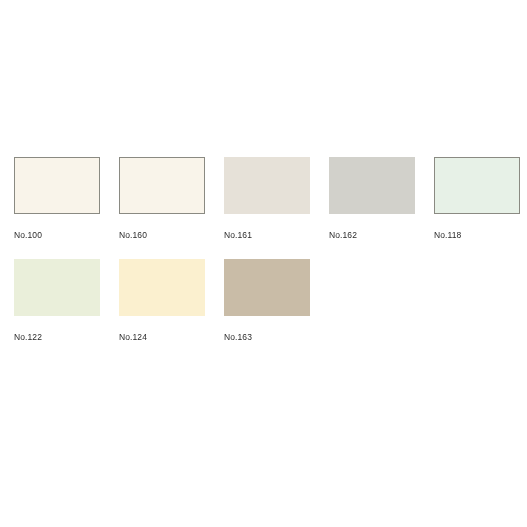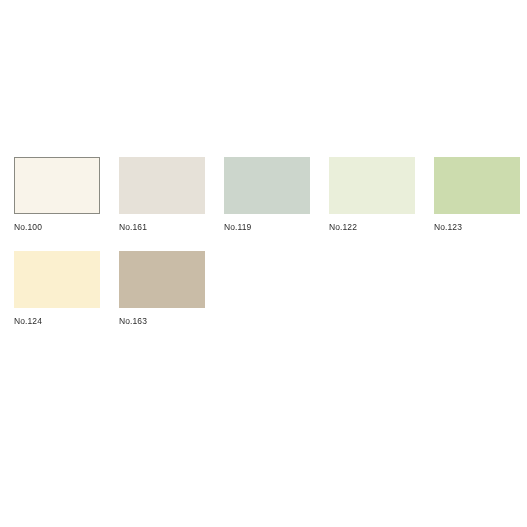--- a/index.html
+++ b/index.html
@@ -38,53 +38,57 @@
     width: 86px;
     height: 57px;
     box-sizing: border-box;
     display: block;
   }
   .swatch-chip.bordered {
     border: 1px solid #8a8a82;
   }
   .swatch-label {
     display: block;
-    margin-top: 8px;
+    margin-top: 16px;
     font-family: "Liberation Sans", sans-serif;
     font-size: 8.5px;
     line-height: 11px;
     letter-spacing: 0.1px;
     color: #2b2b2b;
     white-space: nowrap;
   }
 </style>
 </head>
 <body>
 
 <div id="palette-board">
   <div id="swatch-grid">
       <div class="swatch-cell">
         <div class="swatch-chip bordered" style="background-color: rgb(249, 244, 234);"></div>
         <span class="swatch-label">No.100</span>
       </div>
       <div class="swatch-cell">
+        <div class="swatch-chip bordered" style="background-color: rgb(249, 244, 234);"></div>
+        <span class="swatch-label">No.160</span>
+      </div>
+      <div class="swatch-cell">
         <div class="swatch-chip" style="background-color: rgb(230, 225, 216);"></div>
         <span class="swatch-label">No.161</span>
       </div>
       <div class="swatch-cell">
-        <div class="swatch-chip" style="background-color: rgb(204, 214, 204);"></div>
-        <span class="swatch-label">No.119</span>
+        <div class="swatch-chip" style="background-color: rgb(210, 209, 203);"></div>
+        <span class="swatch-label">No.162</span>
+      </div>
+      <div class="swatch-cell">
+        <div class="swatch-chip bordered" style="background-color: rgb(231, 241, 231);"></div>
+        <span class="swatch-label">No.118</span>
       </div>
       <div class="swatch-cell">
         <div class="swatch-chip" style="background-color: rgb(234, 239, 218);"></div>
         <span class="swatch-label">No.122</span>
-      </div>
-      <div class="swatch-cell">
-        <div class="swatch-chip" style="background-color: rgb(204, 220, 174);"></div>
-        <span class="swatch-label">No.123</span>
       </div>
       <div class="swatch-cell">
         <div class="swatch-chip" style="background-color: rgb(251, 240, 207);"></div>
         <span class="swatch-label">No.124</span>
       </div>
       <div class="swatch-cell">
         <div class="swatch-chip" style="background-color: rgb(201, 188, 167);"></div>
         <span class="swatch-label">No.163</span>
       </div>
     </div>

